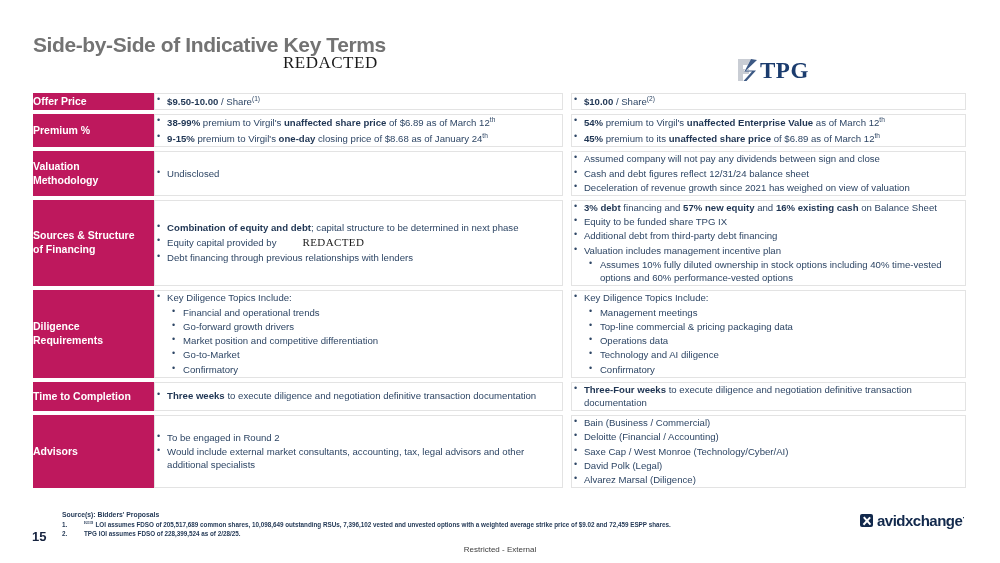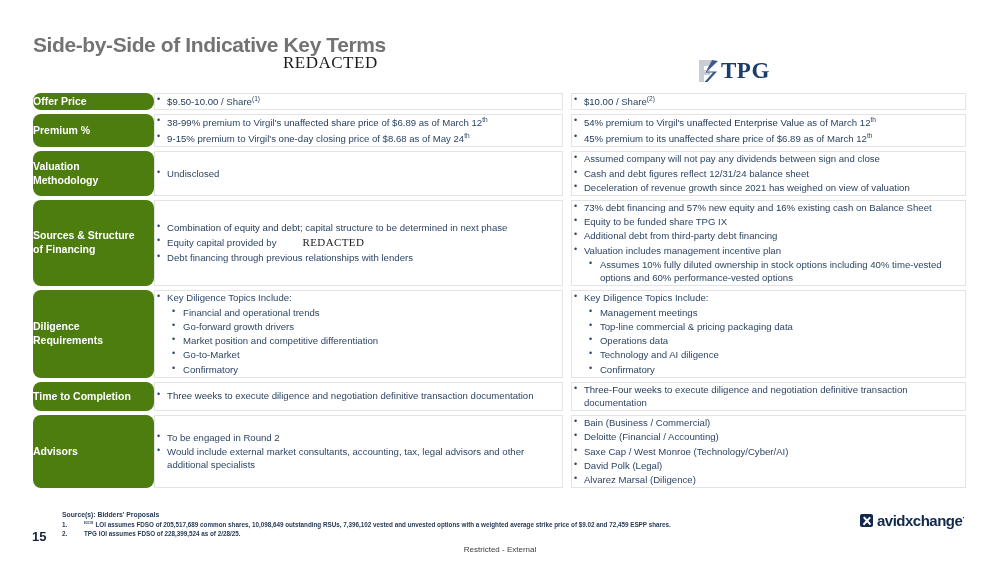--- a/index.html
+++ b/index.html
@@ -23,52 +23,52 @@
     font-size:21px;font-weight:bold;letter-spacing:-0.4px;
     color:#737373;white-space:nowrap;
   }
   .title-redacted{
     position:absolute;left:283px;top:53px;
     font-family:"Liberation Serif","DejaVu Serif",serif;
     font-size:17px;color:#1a1a1a;letter-spacing:0.5px;
   }
 
   
-  .tpg-logo{position:absolute;left:699px;top:58px;display:flex;align-items:center;}
+  .tpg-logo{position:absolute;left:738px;top:58px;display:flex;}
   .tpg-mark{width:19px;height:24px;margin-right:3px;position:relative;}
   .tpg-text{
     font-family:"Liberation Serif","DejaVu Serif",serif;
     font-size:23px;font-weight:bold;color:#1b3c6e;letter-spacing:0.5px;
   }
 
   
   .tbl{position:absolute;left:33px;top:93px;width:933px;border-collapse:separate;border-spacing:0;}
   .tbl td{vertical-align:middle;padding:0;}
   .rowgap{height:4px;}
 
   .lbl{
-    width:122px;background:#4d7c0f;color:#ffffff;
+    width:122px;background:#be185d;color:#ffffff;
     font-size:10.5px;font-weight:bold;line-height:1.32;
-    padding:7px 0 7px 11px;vertical-align:middle;border-radius:8px;
+    padding:7px 0 7px 11px;vertical-align:middle;
   }
   .cell{
     background:#ffffff;border:1px solid #e3e3e3;
     padding:6px 9px 6px 9px;
     font-size:9.6px;line-height:1.38;color:#2e4665;
   }
   .cell-l{width:412px;}
   .cell-r{width:398px;}
   .spacer{width:8px;background:#ffffff;border:none;}
 
   ul{margin:0;padding:0;list-style:none;}
   li{position:relative;padding-left:12px;margin:0 0 1px 0;}
   li:before{content:"\2022";position:absolute;left:2px;top:-1px;font-size:9px;color:#2e4665;}
   li.sub{padding-left:28px;}
   li.sub:before{left:17px;}
-  b{font-weight:normal;color:#1f3553;}
+  b{font-weight:bold;color:#1f3553;}
   sup{font-size:6.6px;vertical-align:super;}
   .redacted-inline{
     font-family:"Liberation Serif","DejaVu Serif",serif;
     font-size:11px;color:#1a1a1a;letter-spacing:0.4px;margin-left:26px;
   }
 
   
   .pagenum{position:absolute;left:32px;top:529px;font-size:13px;font-weight:bold;color:#16233f;}
   .src{position:absolute;left:62px;top:511px;font-size:6.8px;font-weight:bold;color:#1f3553;line-height:1.15;}
   .fn{position:absolute;left:62px;top:520px;font-size:6.3px;font-weight:bold;color:#1f3553;line-height:1.45;}
@@ -130,21 +130,21 @@
           </td>
         </tr>
         <tr class="rowgap">
           <td colspan="4"></td>
         </tr>
         <tr>
           <td class="lbl">Premium %</td>
           <td class="cell cell-l">
             <ul>
               <li class=""><b>38-99%</b><span> premium to Virgil's </span><b>unaffected share price</b><span> of $6.89 as of March 12</span><sup>th</sup></li>
-              <li class=""><b>9-15%</b><span> premium to Virgil's </span><b>one-day</b><span> closing price of $8.68 as of May 24</span><sup>th</sup></li>
+              <li class=""><b>9-15%</b><span> premium to Virgil's </span><b>one-day</b><span> closing price of $8.68 as of January 24</span><sup>th</sup></li>
             </ul>
           </td>
           <td class="spacer"></td>
           <td class="cell cell-r">
             <ul>
               <li class=""><b>54%</b><span> premium to Virgil's </span><b>unaffected Enterprise Value</b><span> as of March 12</span><sup>th</sup></li>
               <li class=""><b>45%</b><span> premium to its </span><b>unaffected share price</b><span> of $6.89 as of March 12</span><sup>th</sup></li>
             </ul>
           </td>
         </tr>
@@ -181,21 +181,21 @@
           <td class="cell cell-l">
             <ul>
               <li class=""><b>Combination of equity and debt</b><span>; capital structure to be determined in next phase</span></li>
               <li class=""><span>Equity capital provided by</span><span class="redacted-inline">REDACTED</span></li>
               <li class=""><span>Debt financing through previous relationships with lenders</span></li>
             </ul>
           </td>
           <td class="spacer"></td>
           <td class="cell cell-r">
             <ul>
-              <li class=""><b>73% debt</b><span> financing and </span><b>57% new equity</b><span> and </span><b>16% existing cash</b><span> on Balance Sheet</span></li>
+              <li class=""><b>3% debt</b><span> financing and </span><b>57% new equity</b><span> and </span><b>16% existing cash</b><span> on Balance Sheet</span></li>
               <li class=""><span>Equity to be funded share TPG IX</span></li>
               <li class=""><span>Additional debt from third-party debt financing</span></li>
               <li class=""><span>Valuation includes management incentive plan</span></li>
               <li class="sub"><span>Assumes 10% fully diluted ownership in stock options including 40% time-vested options and 60% performance-vested options</span></li>
             </ul>
           </td>
         </tr>
         <tr class="rowgap">
           <td colspan="4"></td>
         </tr>

